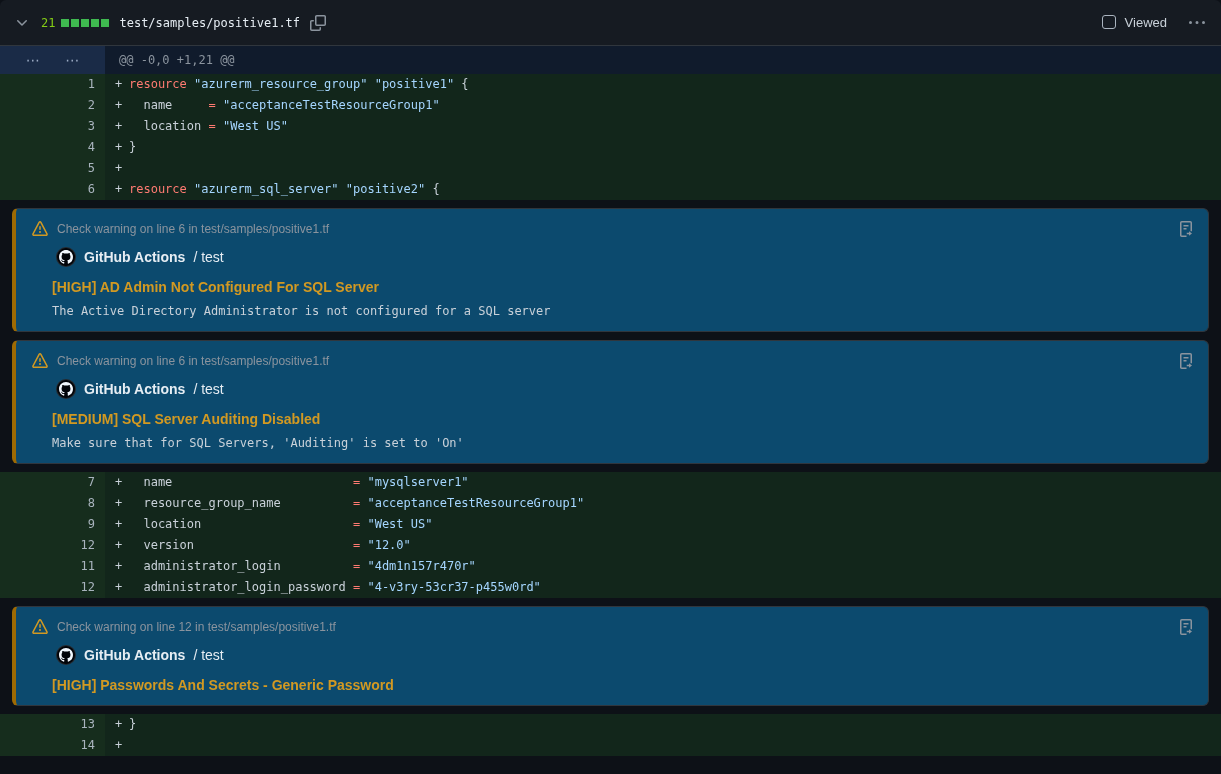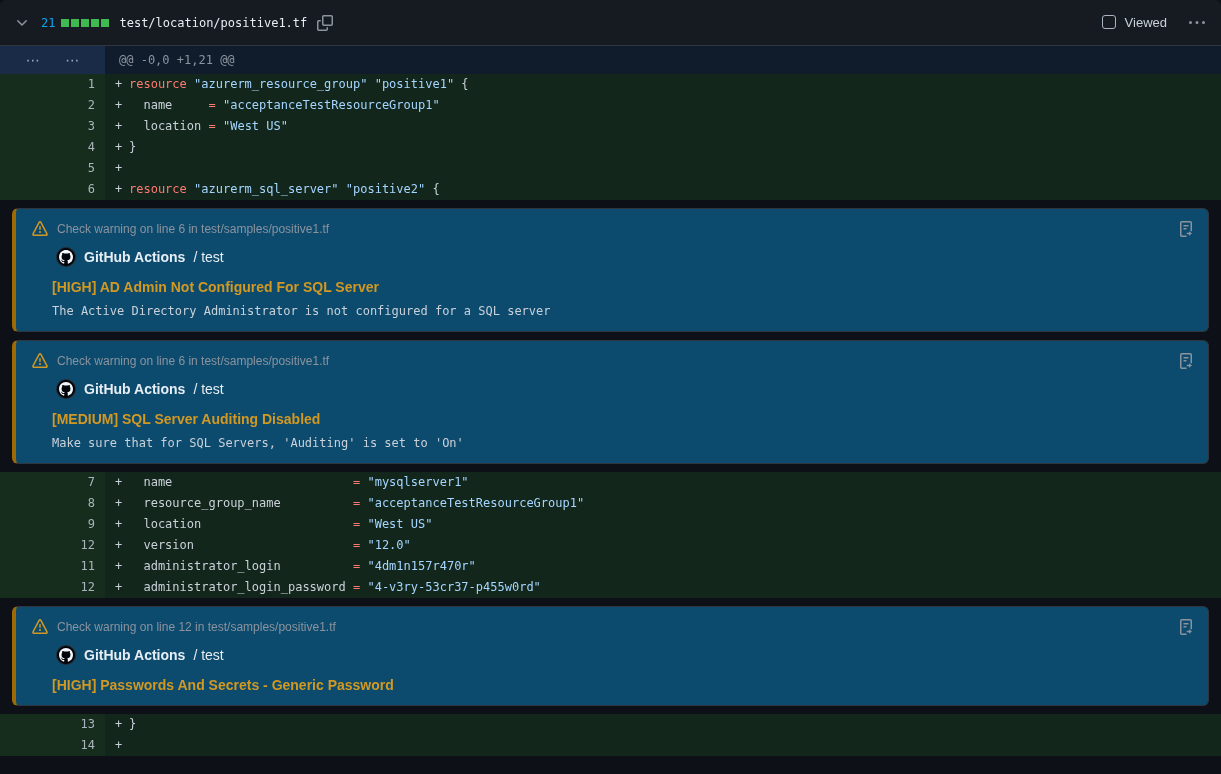--- a/index.html
+++ b/index.html
@@ -7,21 +7,21 @@
   body { font-family:"Liberation Sans","DejaVu Sans",sans-serif; color:#c9d1d9; }
 
   
   .file-header { height:46px; display:flex; align-items:center; background:#161b22;
                  border-bottom:1px solid #30363d; padding:0 16px 0 14px; border-radius:6px 6px 0 0; }
   .icon-btn { background:none; border:none; color:#8b949e; cursor:pointer;
               display:inline-flex; align-items:center; padding:0; }
   .icon-btn svg { width:16px; height:16px; fill:currentColor; display:block; }
   .chevron-btn { margin-right:11px; }
   .add-count { font-family:"DejaVu Sans Mono","Liberation Mono",monospace; font-size:12px;
-               color:#0ea5e9; margin-right:6px; }
+               color:#84cc16; margin-right:6px; }
   .diffstat { display:inline-flex; gap:2px; margin-right:10px; }
   .diffstat-block { width:8px; height:8px; background:#3fb950; display:inline-block; }
   .filename { font-family:"DejaVu Sans Mono","Liberation Mono",monospace; font-size:12px; color:#e6edf3; }
   .copy-btn { margin-left:10px; }
   .spacer { flex:1; }
   .viewed { display:flex; gap:9px; margin-right:22px; cursor:pointer; }
   .checkbox { width:14px; height:14px; border:1px solid #aab4bf; border-radius:3px; background:transparent; }
   .viewed-label { font-size:13px; color:#c9d1d9; }
 
   
@@ -71,21 +71,21 @@
         </svg>
     </button>
     <span class="add-count">21</span>
     <span class="diffstat">
         <span class="diffstat-block"></span>
         <span class="diffstat-block"></span>
         <span class="diffstat-block"></span>
         <span class="diffstat-block"></span>
         <span class="diffstat-block"></span>
       </span>
-    <span class="filename">test/location/positive1.tf</span>
+    <span class="filename">test/samples/positive1.tf</span>
     <button class="icon-btn copy-btn">
       <svg viewBox="0 0 16 16">
           <path d="M0 6.75C0 5.784.784 5 1.75 5h1.5a.75.75 0 0 1 0 1.5h-1.5a.25.25 0 0 0-.25.25v7.5c0 .138.112.25.25.25h7.5a.25.25 0 0 0 .25-.25v-1.5a.75.75 0 0 1 1.5 0v1.5A1.75 1.75 0 0 1 9.25 16h-7.5A1.75 1.75 0 0 1 0 14.25Z"></path>
           <path d="M5 1.75C5 .784 5.784 0 6.75 0h7.5C15.216 0 16 .784 16 1.75v7.5A1.75 1.75 0 0 1 14.25 11h-7.5A1.75 1.75 0 0 1 5 9.25Zm1.75-.25a.25.25 0 0 0-.25.25v7.5c0 .138.112.25.25.25h7.5a.25.25 0 0 0 .25-.25v-7.5a.25.25 0 0 0-.25-.25Z"></path>
         </svg>
     </button>
     <span class="spacer"></span>
     <span class="viewed">
       <span class="checkbox"></span>
       <span class="viewed-label">Viewed</span>

